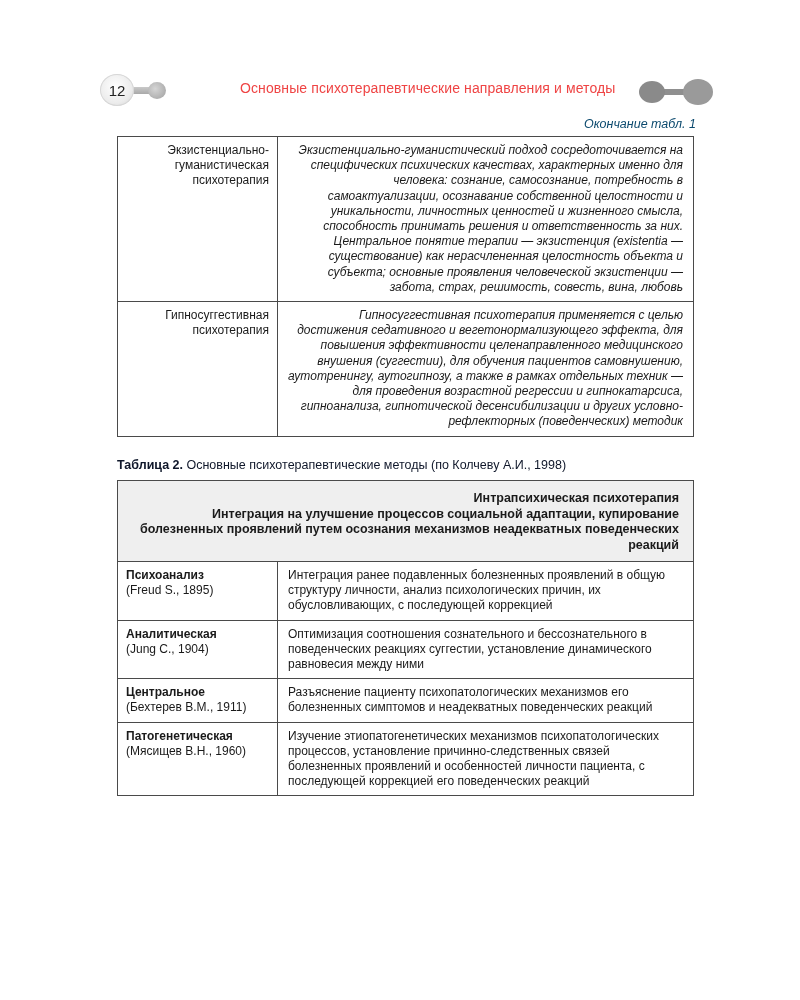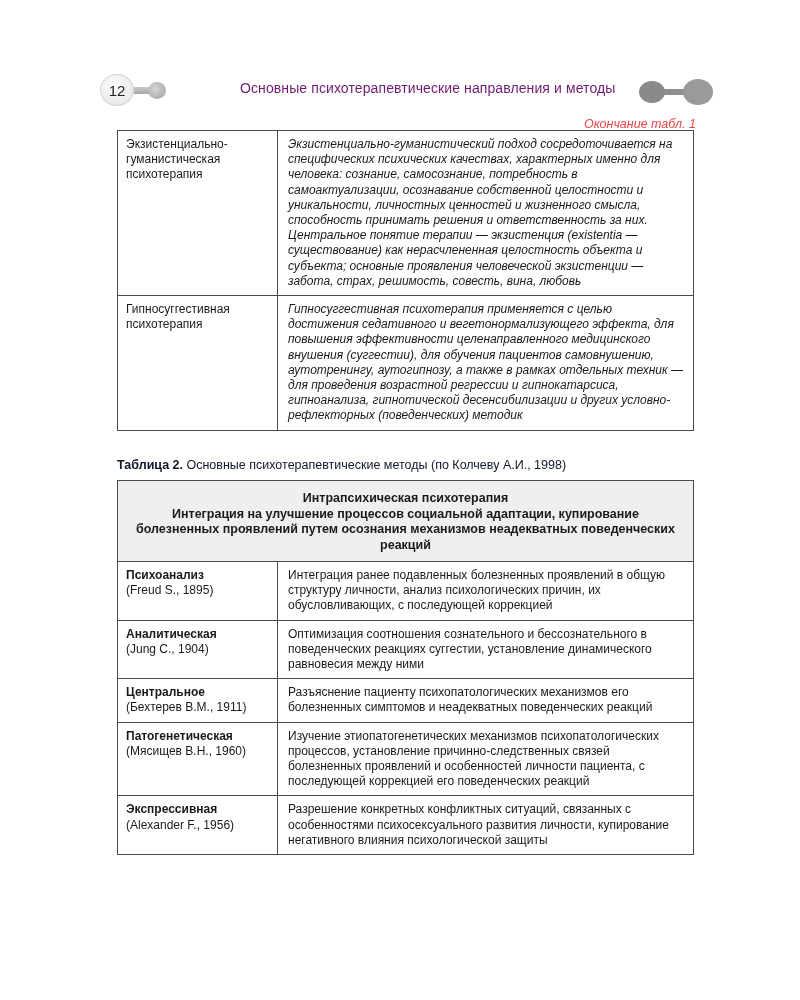--- a/index.html
+++ b/index.html
@@ -8,39 +8,39 @@
 
   .header { position:absolute; left:100px; top:72px; width:620px; height:36px; }
   .page-badge { position:absolute; left:0; top:2px; width:34px; height:32px; border-radius:50%;
                 background:radial-gradient(circle at 45% 40%, #ffffff 0%, #ececec 60%, #cfcfcf 100%);
                 box-shadow:0 0 0 1px #d7d7d7 inset; display:flex; align-items:center; justify-content:center;
                 font-size:15px; color:#222; }
   .badge-neck { position:absolute; left:31px; top:15px; width:22px; height:7px;
                 background:linear-gradient(#c9c9c9,#a9a9a9); }
   .badge-knob { position:absolute; left:48px; top:10px; width:18px; height:17px; border-radius:50%;
                 background:radial-gradient(circle at 40% 40%, #d5d5d5, #9f9f9f); }
-  .running-title { position:absolute; left:140px; top:8px; font-size:14px; color:#701a75; letter-spacing:0.1px; }
+  .running-title { position:absolute; left:140px; top:8px; font-size:14px; color:#ef4444; letter-spacing:0.1px; }
   .right-ornament { position:absolute; left:539px; top:7px; width:80px; height:26px; }
   .ro-left { position:absolute; left:0; top:2px; width:26px; height:22px; border-radius:50%; background:#8a8a8a; }
   .ro-neck { position:absolute; left:20px; top:10px; width:30px; height:6px; background:#8f8f8f; }
   .ro-right { position:absolute; left:44px; top:0; width:30px; height:26px; border-radius:50%; background:#9a9a9a; }
 
-  .table-cont { position:absolute; right:104px; top:117px; font-size:12.5px; font-style:italic; color:#ef4444; }
+  .table-cont { position:absolute; right:104px; top:117px; font-size:12.5px; font-style:italic; color:#0c4a6e; }
 
   table { border-collapse:collapse; position:absolute; left:117px; width:577px; }
   td { border:1.5px solid #4a4a4a; vertical-align:top; font-size:12px; line-height:15.2px; }
-  #t1 { top:130px; }
+  #t1 { top:136px;text-align:right; }
   #t1 td.name { width:143px; padding:6px 8px; }
   #t1 td.desc { padding:6px 10px 6px 10px; font-style:italic; }
 
   .table2-caption { position:absolute; left:117px; top:458px; font-size:12.5px; color:#0f172a; }
   .table2-caption b { font-weight:bold; }
 
   #t2 { top:480px; }
-  #t2 td.head { background:#efefef; text-align:center; font-weight:bold; padding:10px 14px 8px; font-size:12.5px; line-height:15.5px; }
+  #t2 td.head { background:#efefef; text-align:right; font-weight:bold; padding:10px 14px 8px; font-size:12.5px; line-height:15.5px; }
   #t2 td.name { width:143px; padding:6px 8px; }
   #t2 td.name .m { font-weight:bold; display:block; }
   #t2 td.desc { padding:6px 10px; }
 </style>
 </head>
 <body>
 
 <div class="header">
   <div class="badge-neck"></div>
   <div class="badge-knob"></div>
@@ -87,18 +87,14 @@
     <td class="desc">Оптимизация соотношения сознательного и бессознательного в поведенческих реакциях суггестии, установление динамического равновесия между ними</td>
   </tr>
   <tr>
     <td class="name"><span class="m">Центральное</span><span>(Бехтерев В.М., 1911)</span></td>
     <td class="desc">Разъяснение пациенту психопатологических механизмов его болезненных симптомов и неадекватных поведенческих реакций</td>
   </tr>
   <tr>
     <td class="name"><span class="m">Патогенетическая</span><span>(Мясищев В.Н., 1960)</span></td>
     <td class="desc">Изучение этиопатогенетических механизмов психопатологических процессов, установление причинно-следственных связей болезненных проявлений и особенностей личности пациента, с последующей коррекцией его поведенческих реакций</td>
   </tr>
-  <tr>
-    <td class="name"><span class="m">Экспрессивная</span><span>(Alexander F., 1956)</span></td>
-    <td class="desc">Разрешение конкретных конфликтных ситуаций, связанных с особенностями психосексуального развития личности, купирование негативного влияния психологической защиты</td>
-  </tr>
 </tbody>
   </table>
 
 </body></html>

